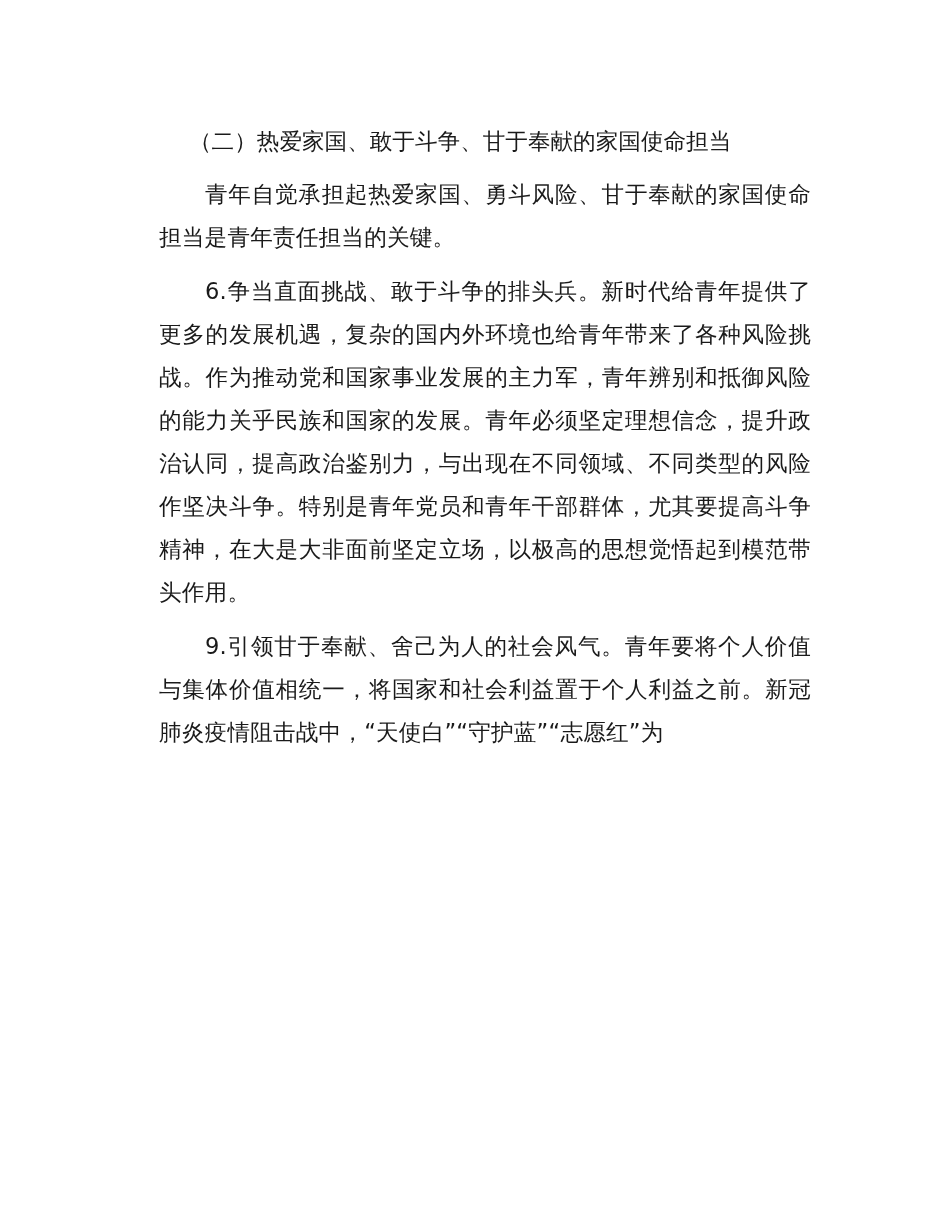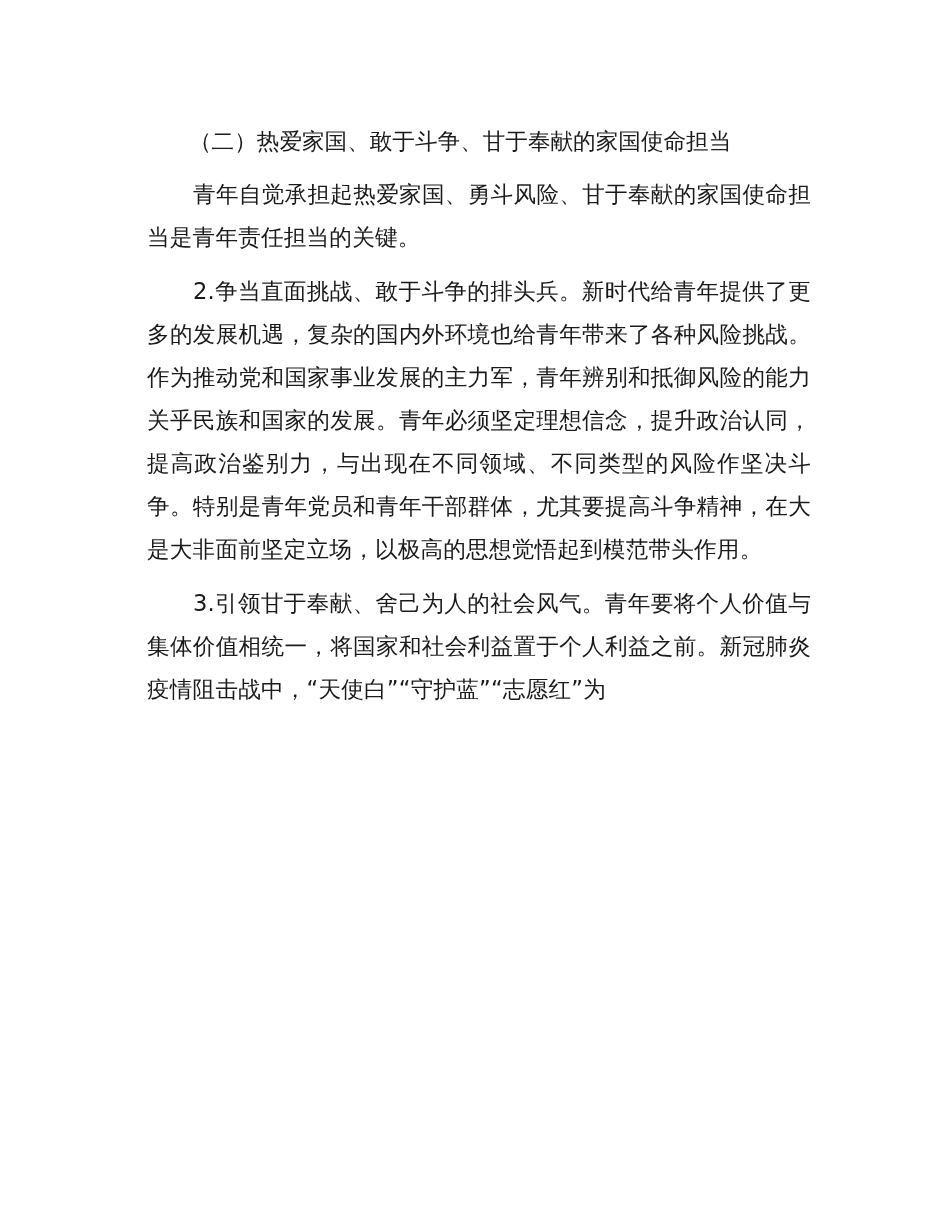--- a/index.html
+++ b/index.html
@@ -6,25 +6,25 @@
   body { width: 950px; height: 1230px; position: relative; overflow: hidden; }
   .page {
     position: absolute; left: 0; top: 0; width: 950px; height: 1230px; background: #fff; text-decoration: underline;
   }
   .content {
     position: absolute; left: 143px; top: 120px; width: 668px;
     font-family: "DejaVu Sans", sans-serif; color: #1a1a1a;
     font-size: 22.6px; line-height: 43px;
   }
   .heading { text-indent: 46px; margin: 0 0 10px 0; font-weight: normal; font-size: 22.6px; }
-  .para { text-indent: 46px; margin: 0 0 11px 4px; text-align: justify; letter-spacing: 0.2px; }
+  .para { text-indent: 46px; margin: 0 0 11px 16px; text-align: justify; letter-spacing: 0.2px; }
 </style>
 </head>
 <body>
 
 <div class="page">
   <div class="content">
     <div class="heading">（二）热爱家国、敢于斗争、甘于奉献的家国使命担当</div>
     <p class="para">青年自觉承担起热爱家国、勇斗风险、甘于奉献的家国使命担当是青年责任担当的关键。</p>
-    <p class="para">2.争当直面挑战、敢于斗争的排头兵。新时代给青年提供了更多的发展机遇，复杂的国内外环境也给青年带来了各种风险挑战。作为推动党和国家事业发展的主力军，青年辨别和抵御风险的能力关乎民族和国家的发展。青年必须坚定理想信念，提升政治认同，提高政治鉴别力，与出现在不同领域、不同类型的风险作坚决斗争。特别是青年党员和青年干部群体，尤其要提高斗争精神，在大是大非面前坚定立场，以极高的思想觉悟起到模范带头作用。</p>
-    <p class="para">3.引领甘于奉献、舍己为人的社会风气。青年要将个人价值与集体价值相统一，将国家和社会利益置于个人利益之前。新冠肺炎疫情阻击战中，“天使白”“守护蓝”“志愿红”为</p>
+    <p class="para">6.争当直面挑战、敢于斗争的排头兵。新时代给青年提供了更多的发展机遇，复杂的国内外环境也给青年带来了各种风险挑战。作为推动党和国家事业发展的主力军，青年辨别和抵御风险的能力关乎民族和国家的发展。青年必须坚定理想信念，提升政治认同，提高政治鉴别力，与出现在不同领域、不同类型的风险作坚决斗争。特别是青年党员和青年干部群体，尤其要提高斗争精神，在大是大非面前坚定立场，以极高的思想觉悟起到模范带头作用。</p>
+    <p class="para">9.引领甘于奉献、舍己为人的社会风气。青年要将个人价值与集体价值相统一，将国家和社会利益置于个人利益之前。新冠肺炎疫情阻击战中，“天使白”“守护蓝”“志愿红”为</p>
   </div>
 </div>
 
 </body></html>

